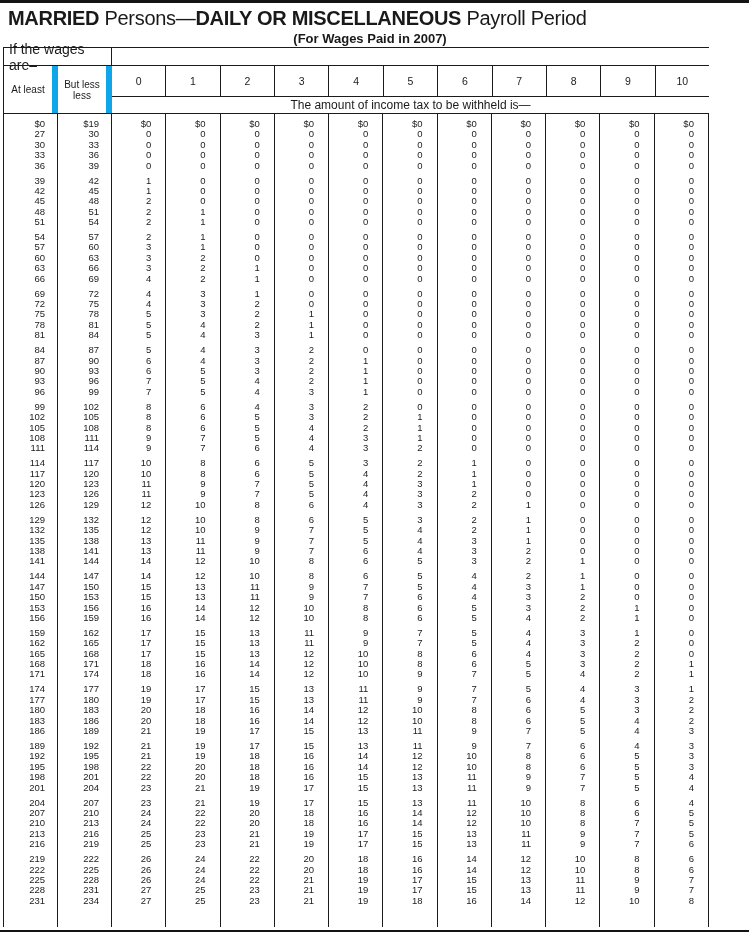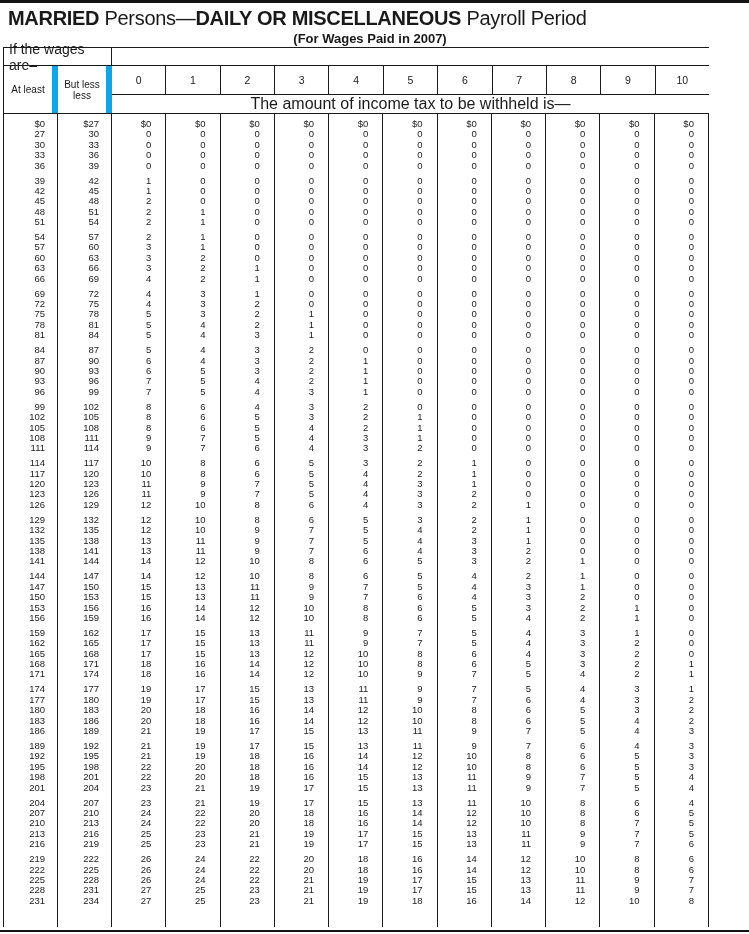--- a/index.html
+++ b/index.html
@@ -43,21 +43,21 @@
     display:flex; align-items:center; justify-content:center;
     text-align:center; font-size:10px; line-height:11px;
   }
   .h-right { flex:1; display:flex; flex-direction:column; min-width:0; }
   .h-nums { display:flex; height:31px; border-bottom:1px solid #1b1b1b; }
   .ncell {
     flex:1; display:flex; align-items:center; justify-content:center;
     font-size:10.5px; border-right:1px solid #1b1b1b;
   }
   .ncell:last-child { border-right:none; }
-  .h-amount { flex:1; display:flex; align-items:center; justify-content:center; font-size:16px; }
+  .h-amount { flex:1; display:flex; align-items:center; justify-content:center; font-size:12px; }
 
   .tbody { display:flex; height:813px; }
   .bcol {
     display:flex; flex-direction:column; padding-top:5px;
     border-right:1px solid #1b1b1b;
   }
   .bcol.wage { width:54px; flex:none; }
   .bcol.allow { flex:1; min-width:0; }
   .grp:not(:first-child) { margin-top:4.6px; }
   .bcell {
@@ -196,21 +196,21 @@
           <div class="grp">
             <div class="bcell">219</div>
             <div class="bcell">222</div>
             <div class="bcell">225</div>
             <div class="bcell">228</div>
             <div class="bcell">231</div>
           </div>
         </div>
         <div class="bcol wage">
           <div class="grp">
-            <div class="bcell">$27</div>
+            <div class="bcell">$19</div>
             <div class="bcell">30</div>
             <div class="bcell">33</div>
             <div class="bcell">36</div>
             <div class="bcell">39</div>
           </div>
           <div class="grp">
             <div class="bcell">42</div>
             <div class="bcell">45</div>
             <div class="bcell">48</div>
             <div class="bcell">51</div>

